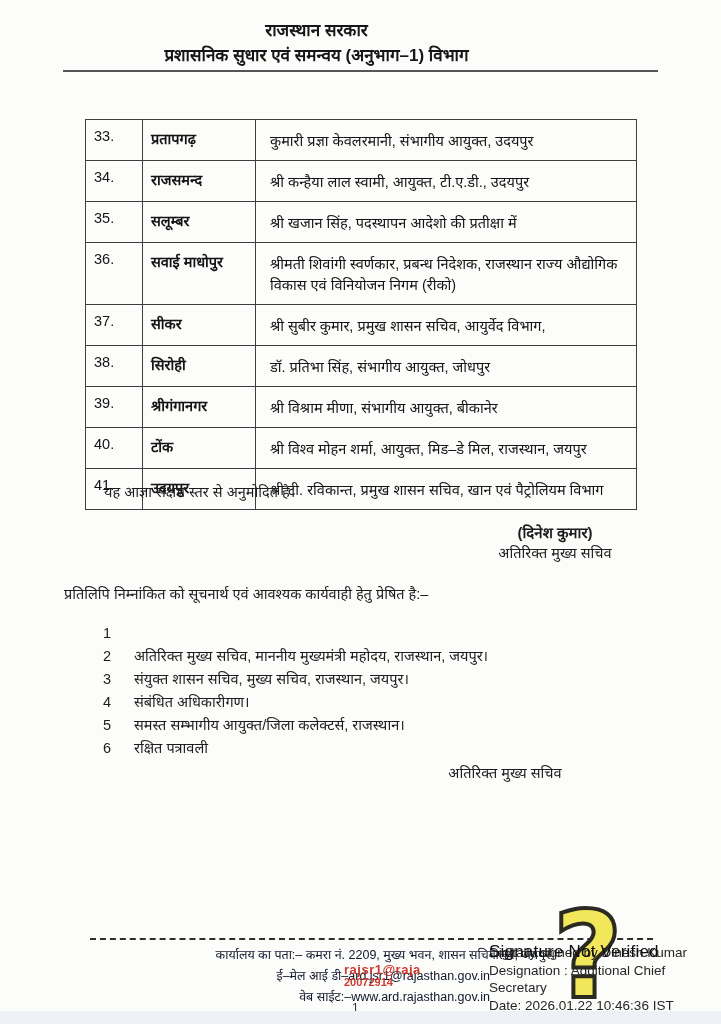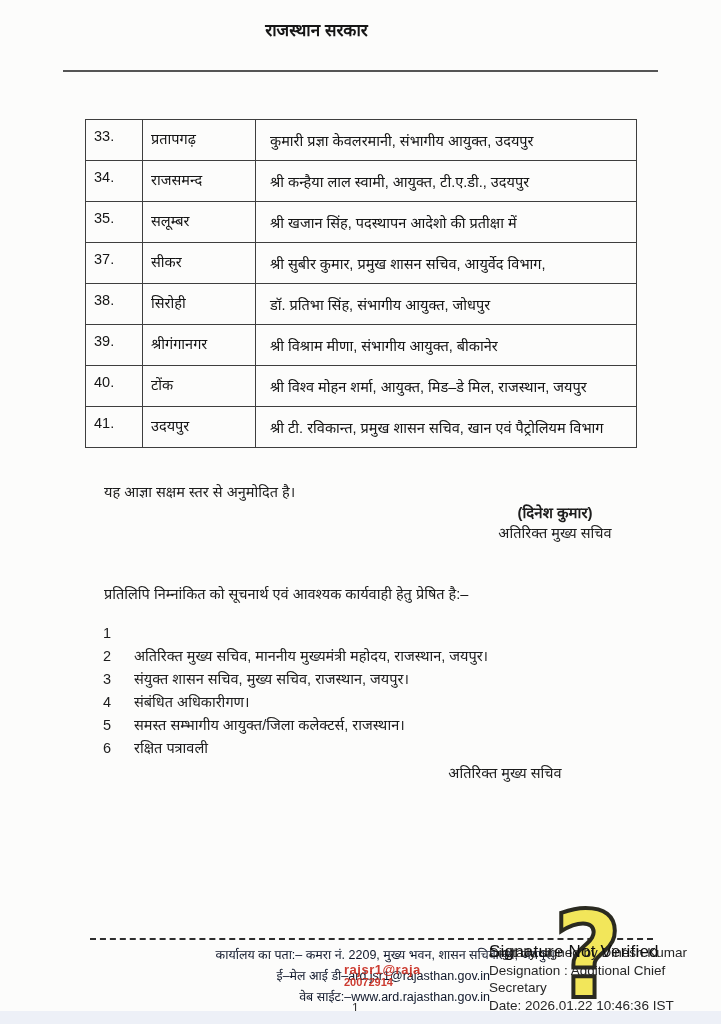--- a/index.html
+++ b/index.html
@@ -25,28 +25,28 @@
   .transfer-table{
     position:absolute;top:119px;left:85px;width:552px;
     border-collapse:collapse;font-size:14.5px;color:#141414;padding-left:8px;
   }
   .transfer-table td{
     border:1.6px solid #3e3e3e;
     padding:8px 8px;
     vertical-align:top;
   }
   .td-sno{width:40px;}
-  .td-district{width:96px;}
+  .td-district{width:96px;font-weight:bold;}
   .td-details{padding-left:14px !important;padding-top:11px !important;line-height:21px;}
   
   .approval-note{position:absolute;top:481px;left:90px;font-size:14.5px;margin-left:14px;}
-  .signatory{position:absolute;top:502px;left:440px;width:230px;text-align:center;line-height:21px;}
+  .signatory{position:absolute;top:522px;left:440px;width:230px;text-align:center;line-height:21px;}
   .signatory-name{font-weight:bold;font-size:15px;}
   .signatory-desig{font-size:14.5px;}
-  .copy-note{position:absolute;top:583px;left:64px;font-size:14.5px;margin-left:40px;}
+  .copy-note{position:absolute;top:583px;left:64px;font-size:14.5px;}
   .copy-list{position:absolute;top:622px;left:103px;font-size:14.5px;line-height:23px;}
   .copy-item{display:flex;}
   .copy-num{width:31px;flex:none;}
   .closing-desig{position:absolute;top:762px;left:420px;width:170px;text-align:center;font-size:14.5px;}
   
   .sig-not-verified{
     position:absolute;top:942px;left:489px;
     font-size:17px;color:#101010;z-index:3;letter-spacing:.2px;
   }
   .dashed-rule{
@@ -80,20 +80,21 @@
     background:#edf0f7;z-index:4;
   }
 </style>
 </head>
 <body>
 
 <div class="page">
 
   <div class="doc-header">
     <div>राजस्थान सरकार</div>
+    <div>प्रशासनिक सुधार एवं समन्वय (अनुभाग–1) विभाग</div>
   </div>
   <div class="header-rule"></div>
 
   <table class="transfer-table">
     <tbody>
 
         <tr>
           <td class="td-sno">33.</td>
           <td class="td-district">प्रतापगढ़</td>
           <td class="td-details">कुमारी प्रज्ञा केवलरमानी, संभागीय आयुक्त, उदयपुर</td>
@@ -104,20 +105,25 @@
           <td class="td-district">राजसमन्द</td>
           <td class="td-details">श्री कन्हैया लाल स्वामी, आयुक्त, टी.ए.डी., उदयपुर</td>
         </tr>
 
         <tr>
           <td class="td-sno">35.</td>
           <td class="td-district">सलूम्बर</td>
           <td class="td-details">श्री खजान सिंह, पदस्थापन आदेशो की प्रतीक्षा में</td>
         </tr>
 
+        <tr>
+          <td class="td-sno">36.</td>
+          <td class="td-district">सवाई माधोपुर</td>
+          <td class="td-details">श्रीमती शिवांगी स्वर्णकार, प्रबन्ध निदेशक, राजस्थान राज्य औद्योगिक विकास एवं विनियोजन निगम (रीको)</td>
+        </tr>
 
         <tr>
           <td class="td-sno">37.</td>
           <td class="td-district">सीकर</td>
           <td class="td-details">श्री सुबीर कुमार, प्रमुख शासन सचिव, आयुर्वेद  विभाग,</td>
         </tr>
 
         <tr>
           <td class="td-sno">38.</td>
           <td class="td-district">सिरोही</td>

